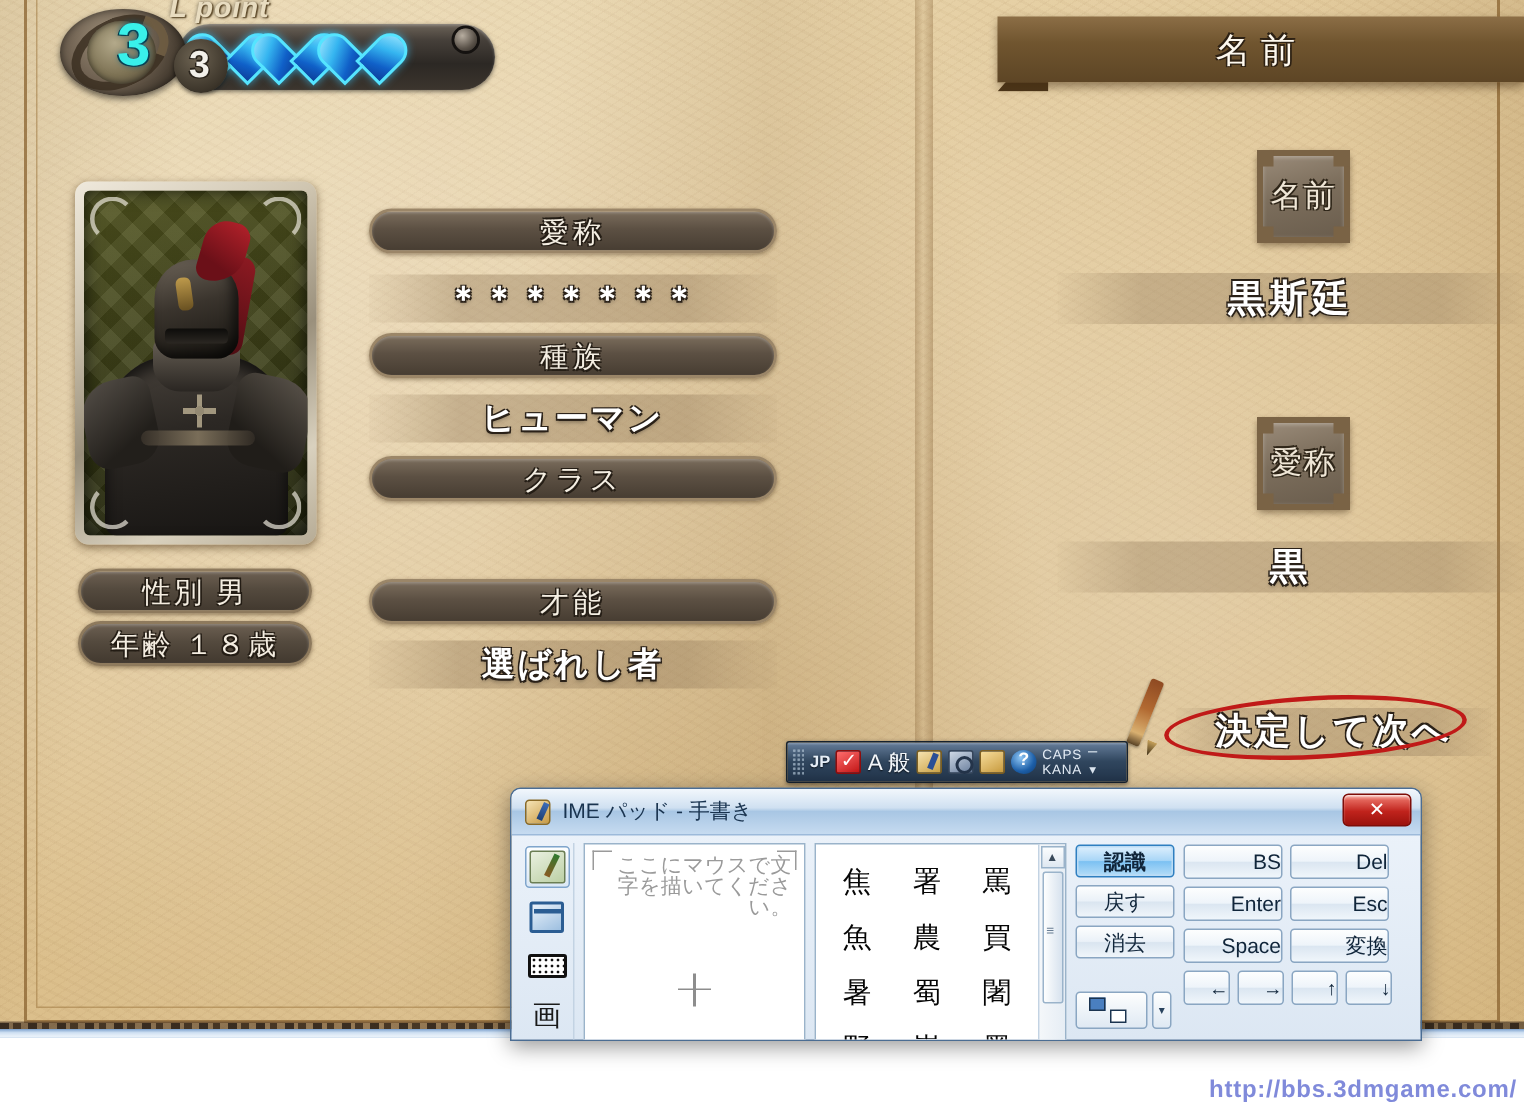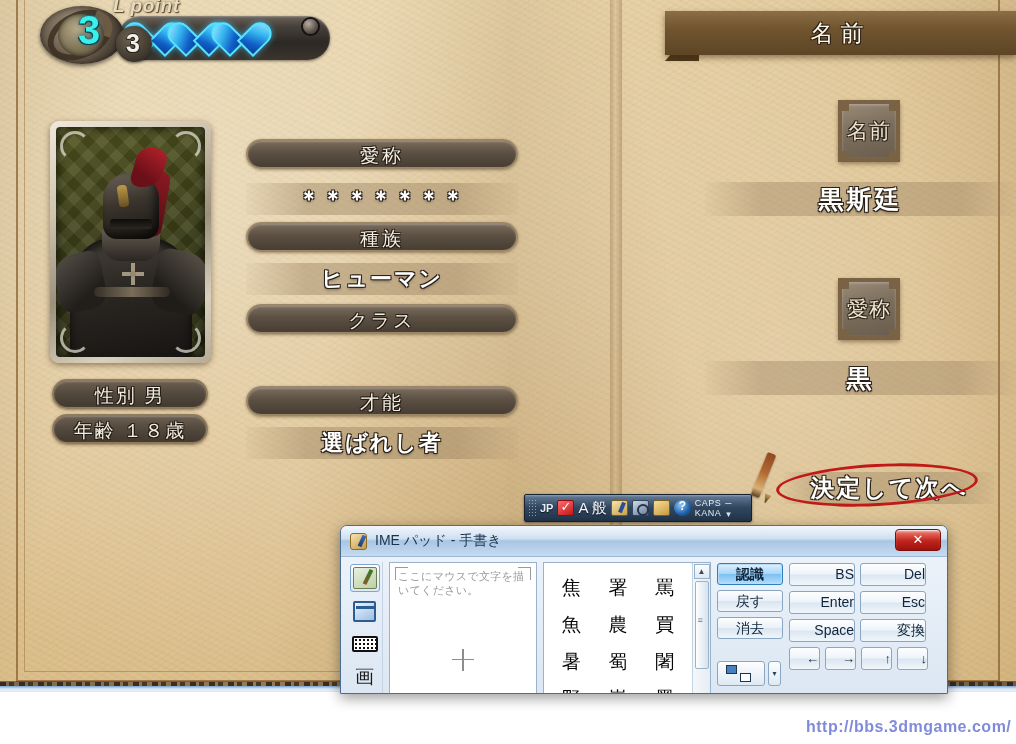--- a/index.html
+++ b/index.html
@@ -286,22 +286,22 @@
     background: linear-gradient(180deg,#2f7a2f,#8a5a22); transform: rotate(26deg);}
   .ic-win { width:23px; height:21px; background: linear-gradient(150deg,#eaf2fb,#9dbfe0);
     border:2px solid #2b5d93; border-radius:2px; position:relative;}
   .ic-win::after{content:""; position:absolute; left:1px; top:3px; width:19px; height:3px; background:#2b5d93;}
   .ic-kbd { width:26px; height:16px; border:2px solid #111; border-radius:2px;
     background-image: radial-gradient(circle, #111 0.9px, rgba(0,0,0,0) 1.1px);
     background-size: 4px 4px; background-color:#fff; }
 
   .canvas-wrap { flex:1 1 auto; position:relative; background:#fff; border:1px solid #9ab3ca;
     max-width:200px; }
-  .canvas-hint { position:absolute; left:8px; top:6px; right:8px; font-size:11px; color:#9a9a9a;
-    line-height:14px; letter-spacing:.3px; }
+  .canvas-hint { position:absolute; left:8px; top:6px; right:8px; font-size:14px; color:#9a9a9a;
+    line-height:14px; letter-spacing:.3px;text-align:right; }
   .cn-tl,.cn-tr { position:absolute; width:13px; height:13px; border:1px solid #9a9a9a; }
   .cn-tl { left:5px; top:4px; border-right:none; border-bottom:none; }
   .cn-tr { right:5px; top:4px; border-left:none; border-bottom:none; }
   .crosshair { position:absolute; left:50%; top:55%; transform:translate(-50%,-50%);
     width:22px; height:22px; }
   .crosshair::before{content:""; position:absolute; left:0; top:10px; width:22px; height:1.5px; background:#8d8d8d;}
   .crosshair::after{content:""; position:absolute; left:10px; top:0; width:1.5px; height:22px; background:#8d8d8d;}
 
   .cand-wrap { width:168px; position:relative; background:#fff; border:1px solid #9ab3ca; }
   .cand-grid { position:absolute; left:0; top:0; right:18px; bottom:0; padding:6px 4px;

